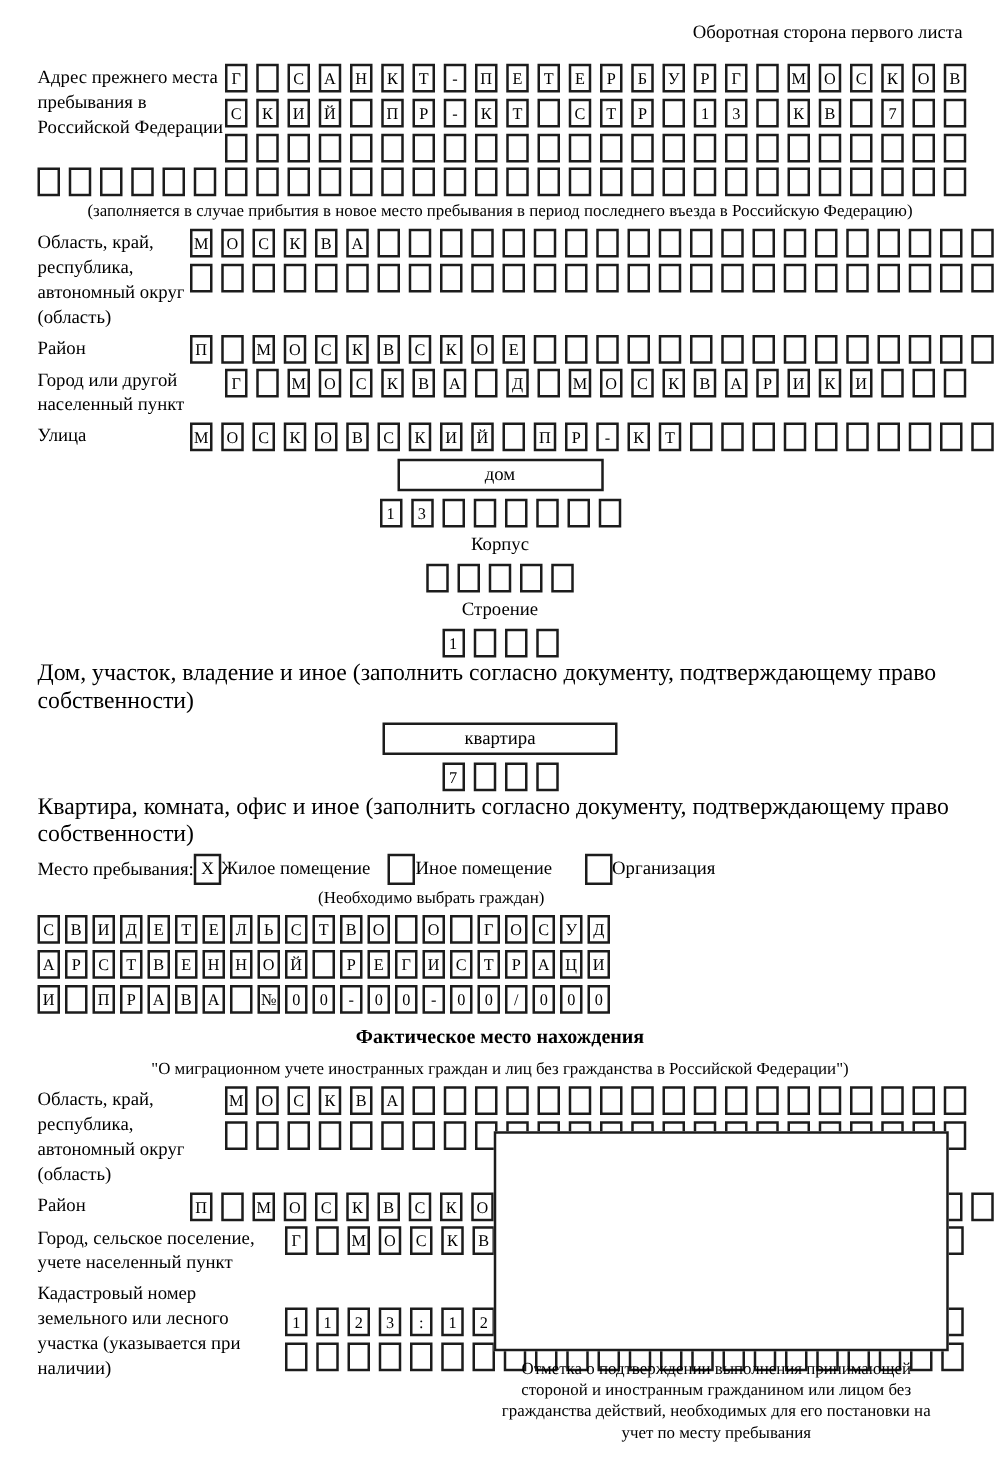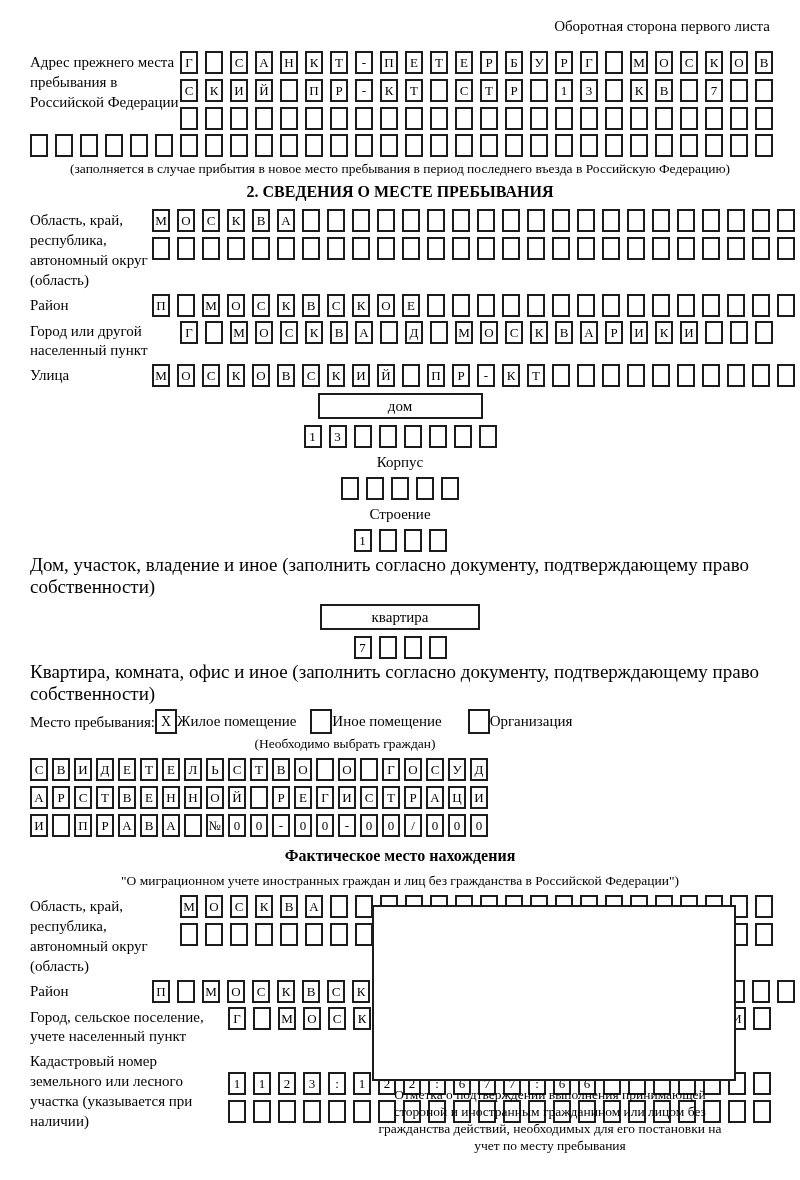--- a/index.html
+++ b/index.html
@@ -19,30 +19,30 @@
   .cell { flex:none; width:18px; height:23px; box-sizing:border-box; border:2px solid #1c1c1c;
           display:flex; align-items:center; justify-content:center;
           font-size:13px; line-height:1; }
 
   .note { font-size:13.5px; text-align:center; margin:3px 0 6px 0; }
   .title { font-size:16px; font-weight:bold; text-align:center; margin:6px 0 8px 0; }
 
   .domrow { display:flex; align-items:center; gap:6px; margin:6px 0 2px 0;flex-direction:column; }
   .bigbox { flex:none; height:26px; box-sizing:border-box; border:2px solid #1c1c1c;
             display:flex; align-items:center; justify-content:center; font-size:15px; }
-  .bw165 { width:165px; } .bw200 { width:160px;text-align:right; }
+  .bw165 { width:165px; } .bw200 { width:188px;text-align:right; }
   .inline-label { font-size:15px; padding:0 4px; }
   .caption { font-size:19px; margin:2px 0 4px 0; }
 
   .mesto-row { display:flex; align-items:center; gap:0; margin-top:4px; font-size:15px; }
   .checkbox { flex:none; width:22px; height:25px; box-sizing:border-box; border:2px solid #1c1c1c;
               display:flex; align-items:center; justify-content:center; font-size:14px; }
   .mesto-note { font-size:13.5px; margin:2px 0 6px 150px; width:330px; text-align:center; }
 
-  .stamp-wrap { position:absolute; left:372px; top:905px; width:356px; }
+  .stamp-wrap { position:absolute; left:395px; top:905px; width:356px; }
   .stamp-box { width:364px; height:176px; box-sizing:border-box; border:2px solid #1c1c1c; background:#fff; }
   .stamp-caption { margin-top:5px; font-size:13.5px; line-height:17px; text-align:center; }
 </style>
 </head>
 <body>
 
 <div class="page">
 
   <div class="hdr">Оборотная сторона первого листа</div>
 
@@ -156,21 +156,20 @@
       <span class="cell"></span>
       <span class="cell"></span>
       <span class="cell"></span>
       <span class="cell"></span>
       <span class="cell"></span>
       <span class="cell"></span>
       <span class="cell"></span>
     </div>
   <div class="note">(заполняется в случае прибытия в новое место пребывания в период последнего въезда в Российскую Федерацию)</div>
 
-  <div class="title">2. СВЕДЕНИЯ О МЕСТЕ ПРЕБЫВАНИЯ</div>
 
   <div class="row">
     <div class="label w122">Область, край, республика, автономный округ (область)</div>
     <div class="cells-col">
       <div class="cellrow">
           <span class="cell">М</span>
           <span class="cell">О</span>
           <span class="cell">С</span>
           <span class="cell">К</span>
           <span class="cell">В</span>

